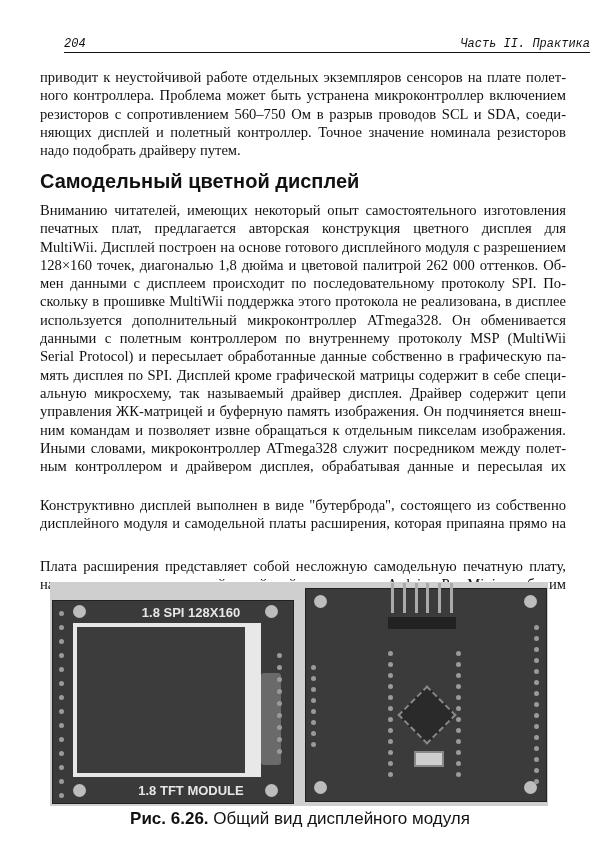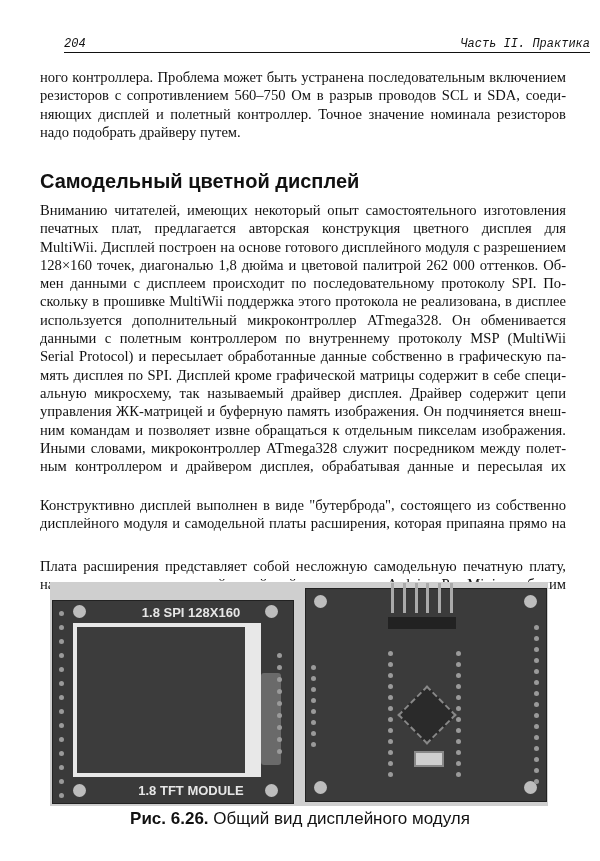--- a/index.html
+++ b/index.html
@@ -87,21 +87,22 @@
 </head>
 <body>
 
 <div class="page">
   <div class="running-head">
     <span class="pg">204</span>
     <span class="part">Часть II. Практика</span>
   </div>
 
   <p class="para" style="top:68px">
-    <span class="line">ного контроллера. Проблема может быть устранена последовательным включением</span>
+    <span class="line">приводит к неустойчивой работе отдельных экземпляров сенсоров на плате полет-</span>
+    <span class="line">ного контроллера. Проблема может быть устранена микроконтроллер включением</span>
     <span class="line">резисторов с сопротивлением 560–750 Ом в разрыв проводов SCL и SDA, соеди-</span>
     <span class="line">няющих дисплей и полетный контроллер. Точное значение номинала резисторов</span>
     <span class="line last">надо подобрать драйверу путем.</span>
   </p>
 
   <h2 class="heading">Самодельный цветной дисплей</h2>
 
   <p class="para" style="top:201px">
     <span class="line">Вниманию читателей, имеющих некоторый опыт самостоятельного изготовления</span>
     <span class="line">печатных плат, предлагается авторская конструкция цветного дисплея для</span>

